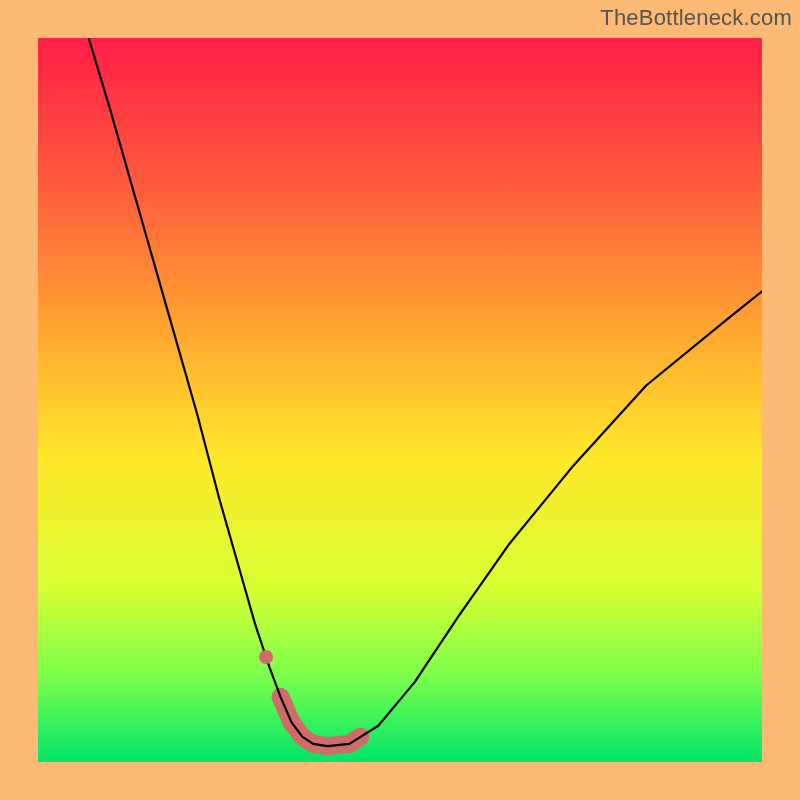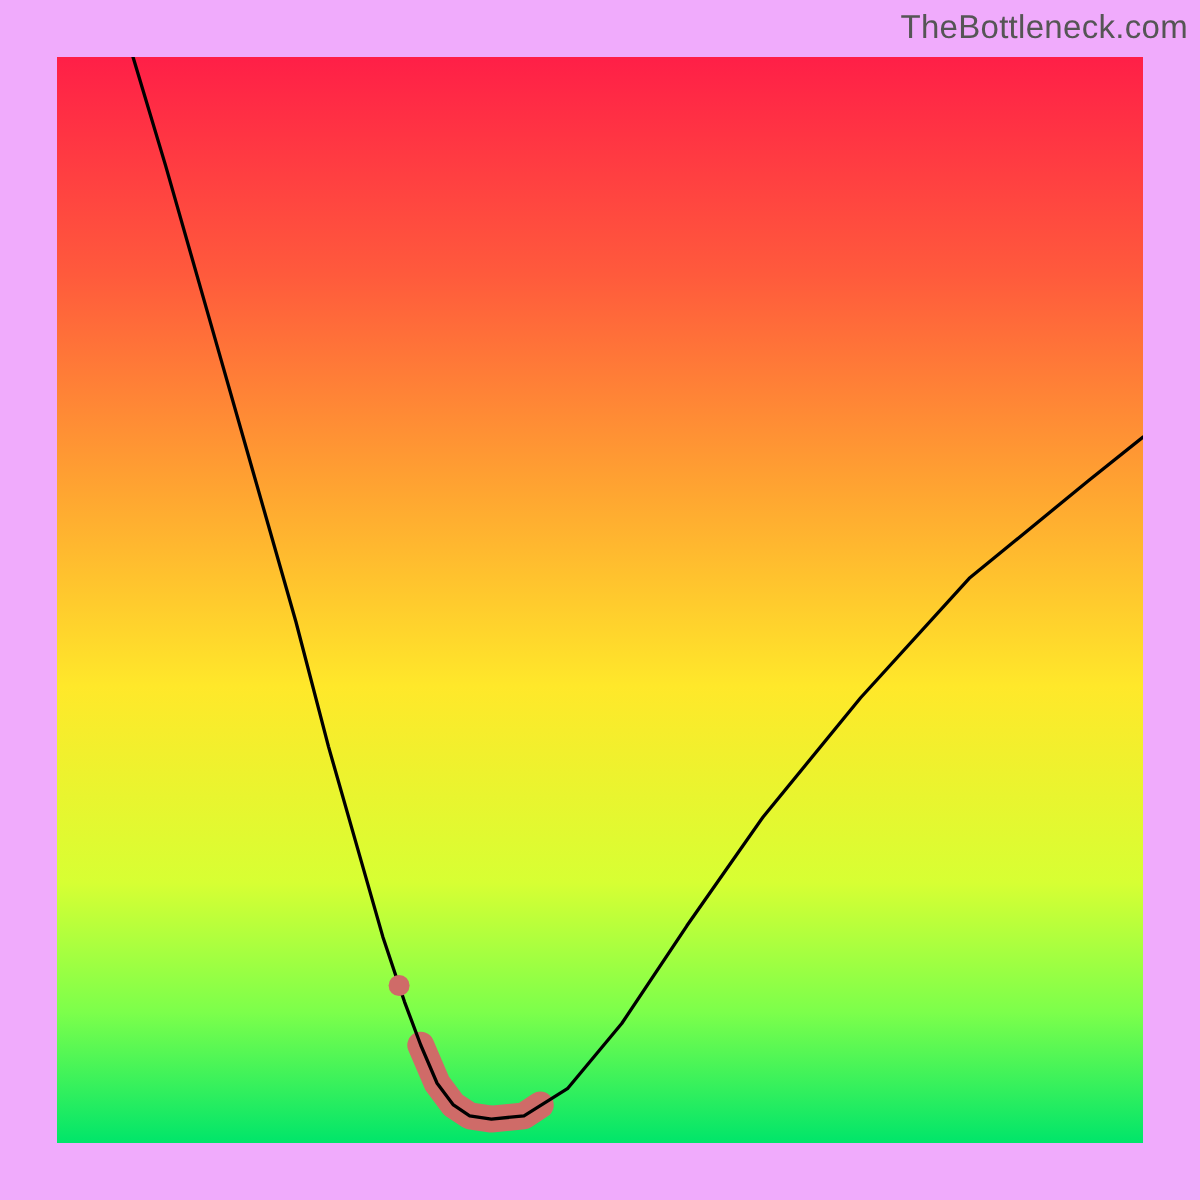--- a/index.html
+++ b/index.html
@@ -7,21 +7,21 @@
     padding: 0;
     width: 800px;
     height: 800px;
     overflow: hidden;
     font-family: Arial, Helvetica, sans-serif;
   }
   .frame {
     position: relative;
     width: 800px;
     height: 800px;
-    background: #f0abfc;
+    background: #fdba74;
   }
   .watermark {
     position: absolute;
     top: 5px;
     right: 8px;
     color: #555;
     font-size: 22px;
     font-weight: 500;
     letter-spacing: 0.2px;
     z-index: 2;

